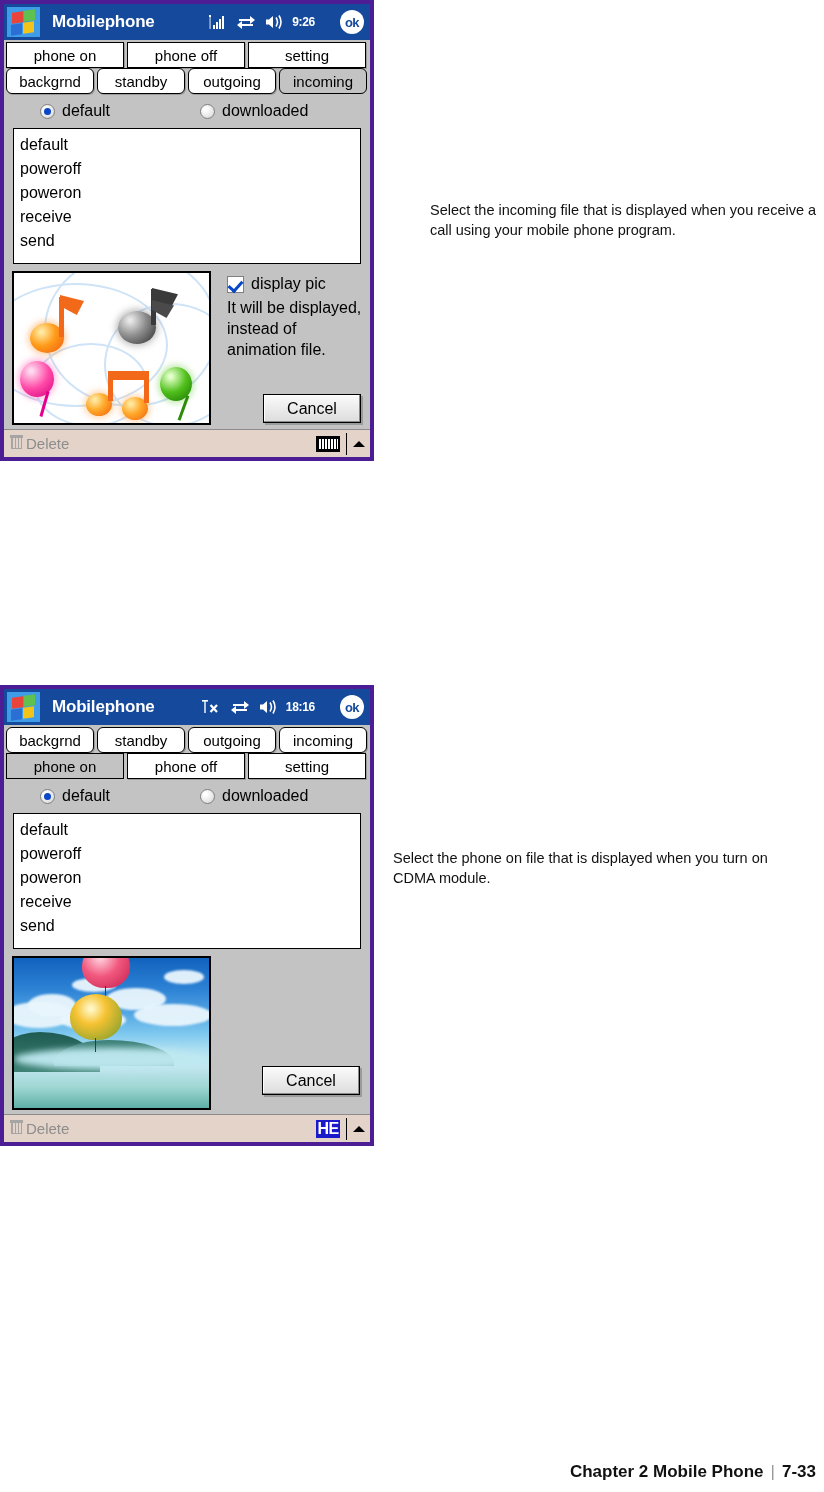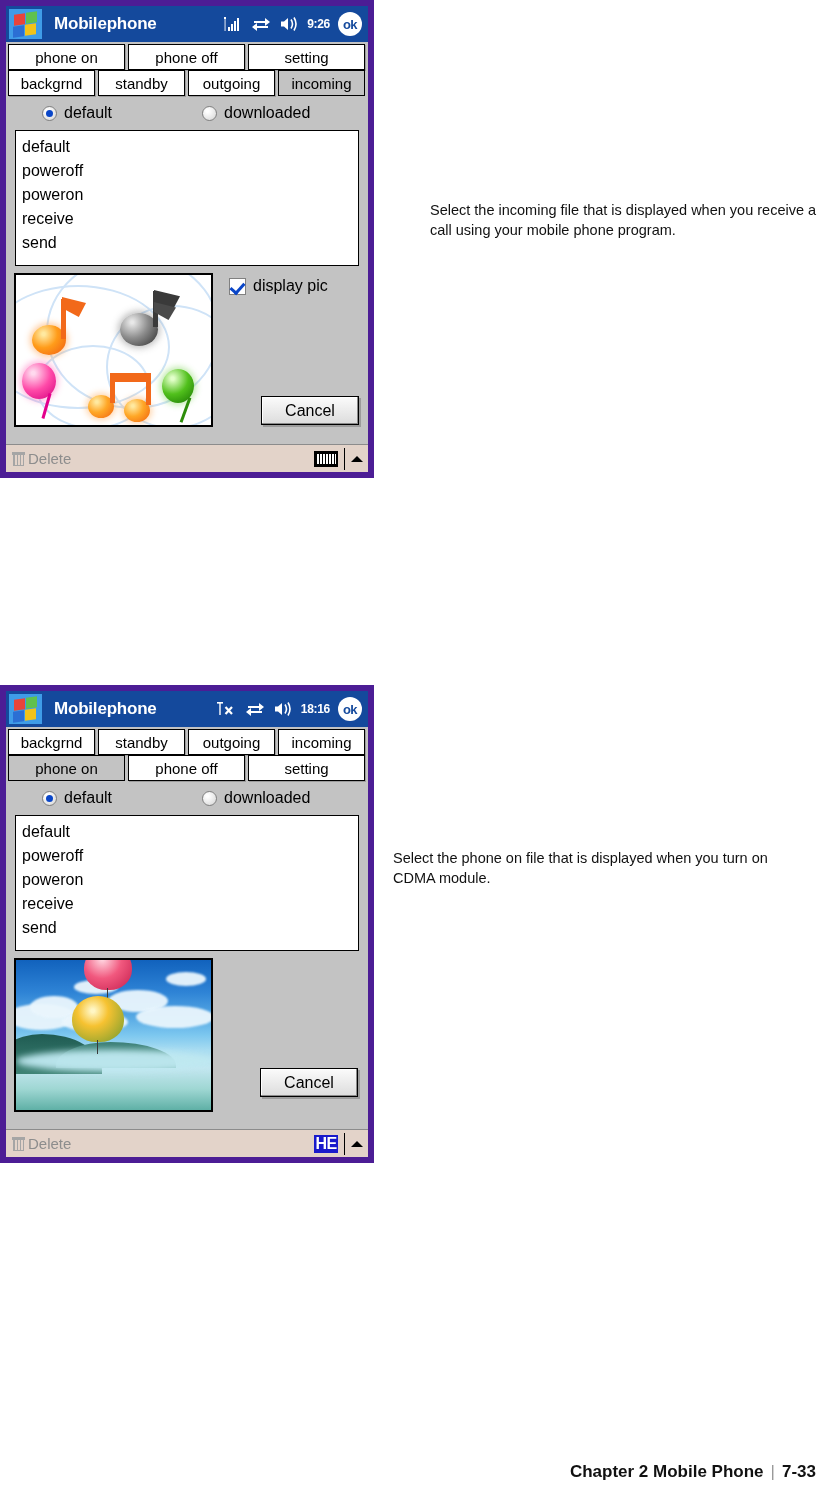--- a/index.html
+++ b/index.html
@@ -13,21 +13,21 @@
     position: relative;
     font-family: "Liberation Sans", sans-serif;
     color: #000;
     overflow: hidden;
   }
 
   
   .pda {
     position: absolute;
     width: 374px;
-    border: 6px solid #4c1d95;
+    border: 4px solid #4c1d95;
     background: #c3c3c3;
     box-sizing: border-box;
   }
   .pda-1 { left: 0px; top: 0px; }
   .pda-2 { left: 0px; top: 685px; }
 
   
   .titlebar {
     height: 36px;
     background: #14499c;
@@ -81,21 +81,21 @@
     width: 24px; height: 24px;
     border-radius: 50%;
     background: #ffffff;
     color: #14499c;
     font-size: 13px;
     font-weight: bold;
     display: flex;
     align-items: center;
     justify-content: center;
     letter-spacing: -0.6px;
-    margin-left: 0;
+    margin-left: 17px;
   }
 
   
   .tabrow {
     display: flex;
     height: 26px;
     background: #c3c3c3;
     padding-left: 2px;
     box-sizing: border-box;
   }
@@ -113,21 +113,21 @@
     height: 26px;
     white-space: nowrap;
     padding: 0 4px;
     box-shadow: 1px 1px 0 #9b9b9b;
   }
   .tab.sel {
     background: #c3c3c3;
     box-shadow: none;
   }
   .tab.w-wide { width: 118px; }
-  .tab.w-narrow { width: 89px; }
+  .tab.w-narrow { width: 89px; border-radius: 6px; }
 
   
   .body-area {
     background: #c3c3c3;
     padding: 0 8px;
     box-sizing: border-box;
   }
 
   .radio-row {
     display: flex;
@@ -173,21 +173,21 @@
   .listbox .li {
     font-size: 16px;
     line-height: 24px;
     white-space: nowrap;
   }
 
   
   .preview-area {
     display: flex;
     padding-top: 7px;
-    padding-bottom: 17px;
+    padding-bottom: 4px;
   }
   .preview {
     width: 199px;
     height: 154px;
     border: 2px solid #000;
     box-sizing: border-box;
     position: relative;
     overflow: hidden;
     flex: none;
     background: #ffffff;
@@ -306,21 +306,20 @@
     background: #e3d3c9;
     border-top: 1px solid #8c8c8c;
     display: flex;
     align-items: center;
     padding: 0 6px;
     box-sizing: border-box;
     position: relative;
   }
   .sb-delete {
     display: flex;
-    align-items: center;
     font-size: 15px;
     color: #8d8d8d;
   }
   .trash {
     width: 13px; height: 14px;
     margin-right: 3px;
     position: relative;
     flex: none;
   }
   .trash .lid {
@@ -522,20 +521,21 @@
           <div class="head" style="left:0; top:0; width:32px; height:34px; background:radial-gradient(circle at 33% 28%, #e2ffc9 5%, #51c01c 48%, #177400 100%); box-shadow:0 0 6px 2px rgba(90,200,40,0.4);"></div>
           <div class="stem" style="left:22px; top:28px; height:26px; background:#2d8d0a; width:3px; transform:rotate(20deg);"></div>
         </div>
       </div>
 
       <div class="side-panel">
         <label class="chk-row">
           <span class="chkbox on"></span>
           <span class="chk-label">display pic</span>
         </label>
+        <div class="note-text">It will be displayed, instead of animation file.</div>
         <div class="cancel-btn">Cancel</div>
       </div>
     </div>
   </div>
 
   <div class="statusbar">
     <div class="sb-delete">
       <span class="trash">
         <span class="lid"></span>
           <span class="can"></span>

